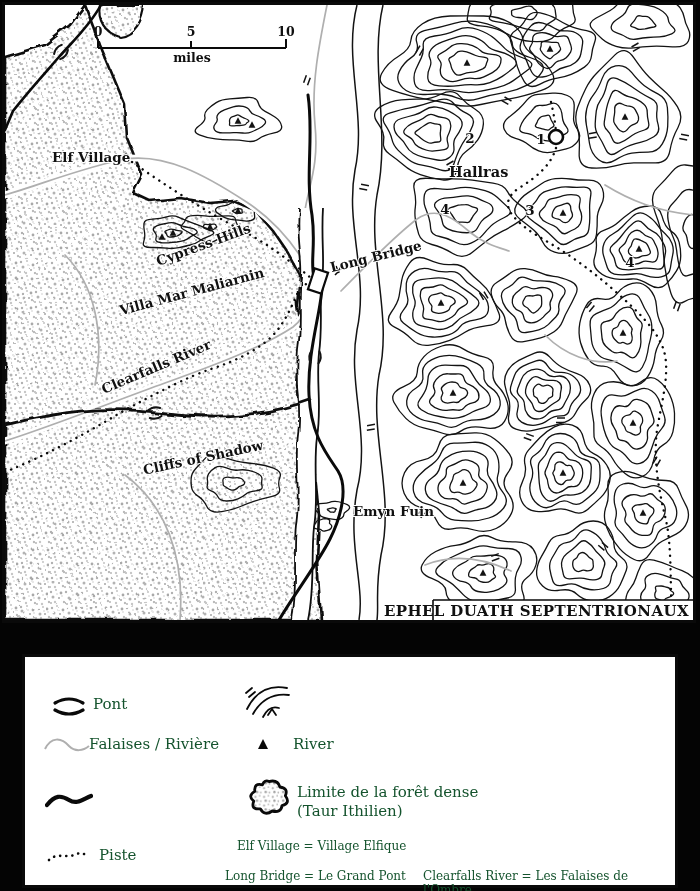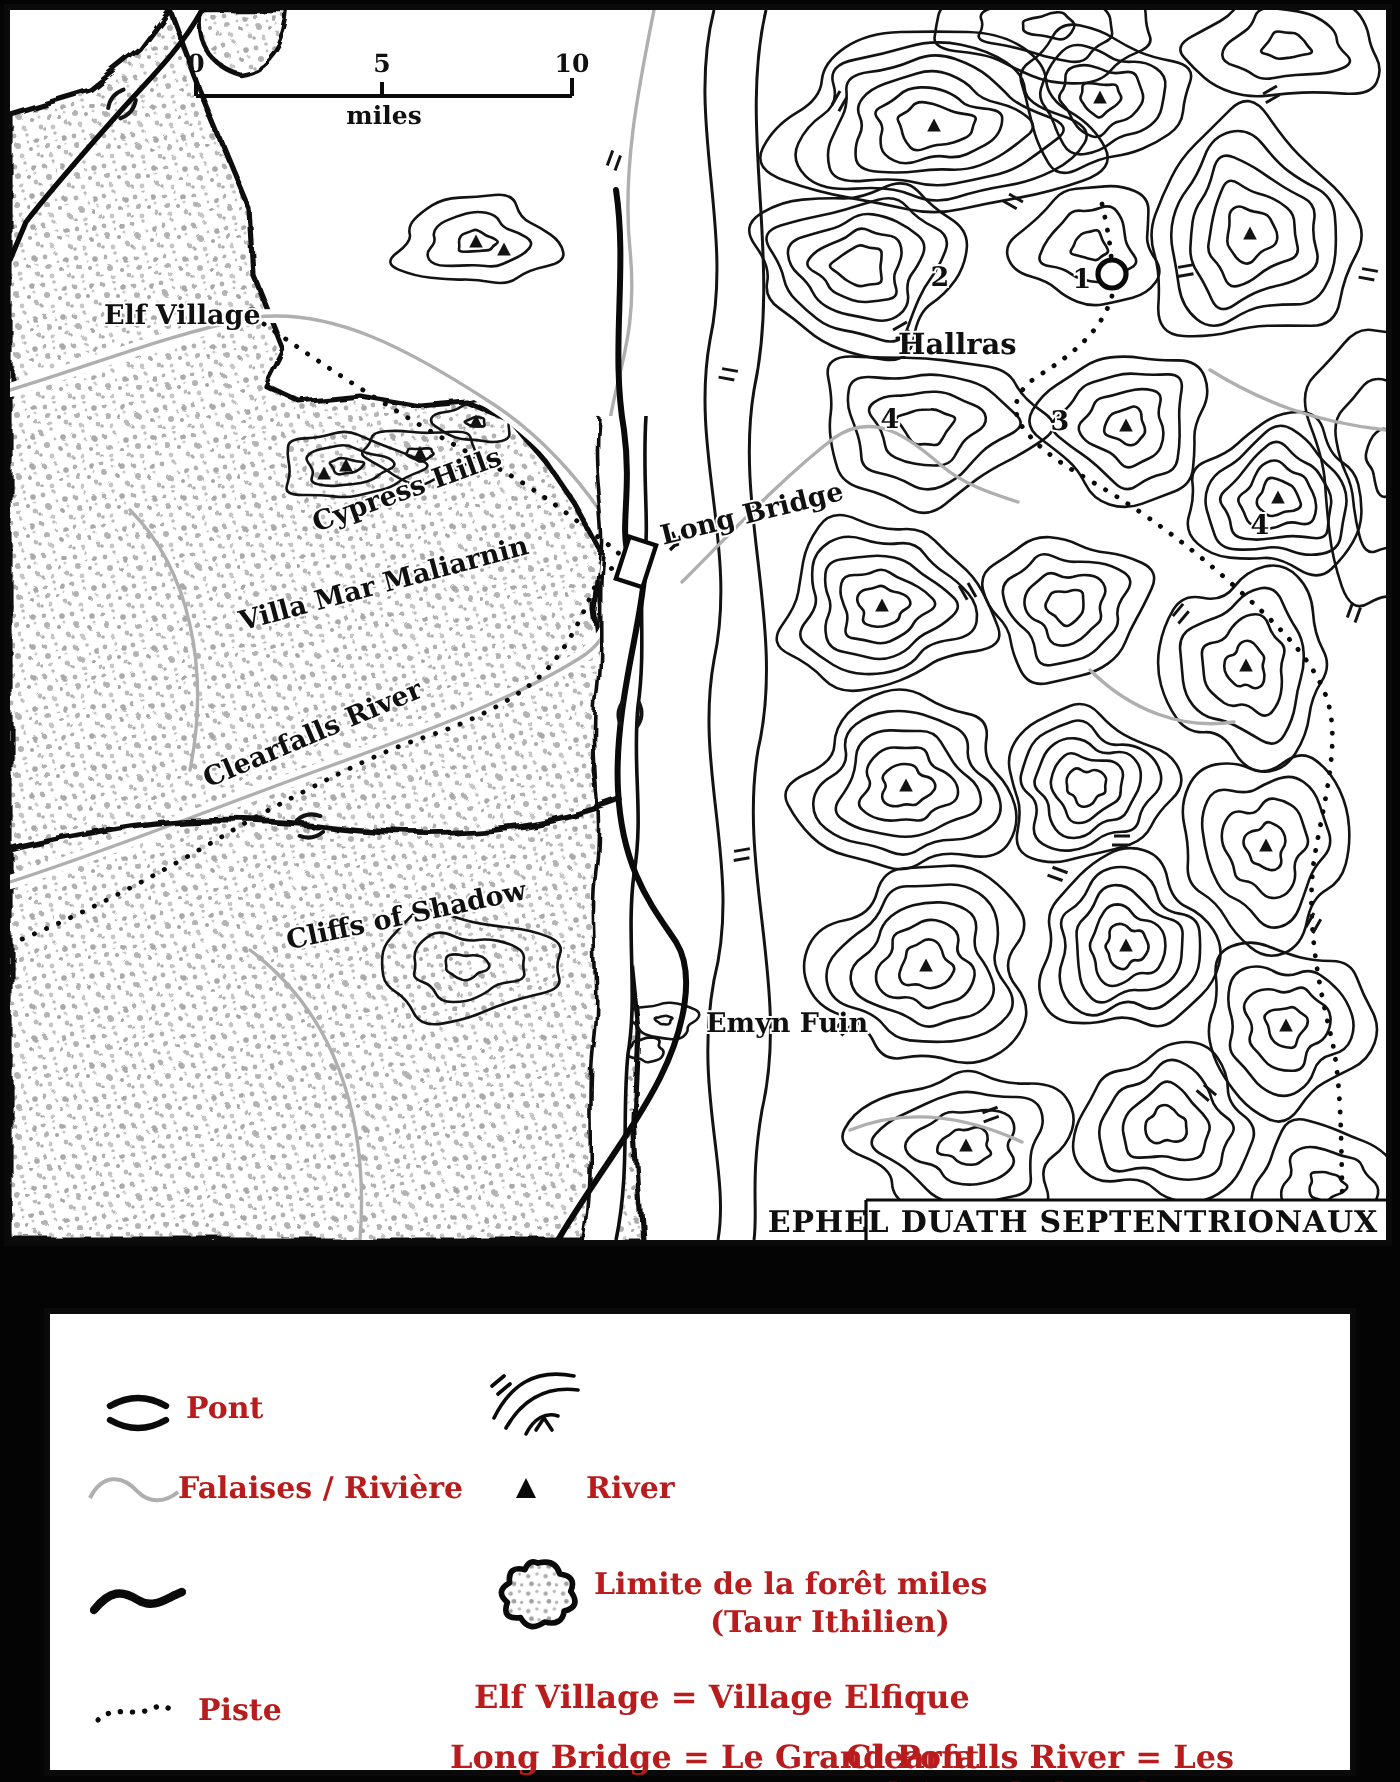--- a/index.html
+++ b/index.html
@@ -13,23 +13,23 @@
   .ct{fill:none;stroke:#131313;stroke-width:1.3px;stroke-linejoin:round;}
   .sm{fill:#131313;stroke:none;}
   .tick{fill:none;stroke:#131313;stroke-width:1.5px;}
   .bmark{fill:none;stroke:#131313;stroke-width:2px;stroke-linecap:round;}
   text{fill:#101010;font-family:"DejaVu Serif","Liberation Serif",serif;font-weight:bold;
        paint-order:stroke;stroke:#ffffff;stroke-width:2px;}
   .maplbl{font-size:13.5px;}
   .num{font-size:13.5px;text-anchor:middle;}
   .titletxt{font-size:15px;letter-spacing:.4px;text-anchor:end;stroke-width:0;}
   .scaletxt{font-size:12.5px;text-anchor:middle;stroke-width:0;}
-  .leg-item{position:absolute;color:#b91c1c;font-weight:bold;}
+  .leg-item{position:absolute;color:#14532d;font-weight:normal;}
   .leg-lbl{font-size:15px;line-height:1.25;}
-  .leg-trans{font-size:16px;}
+  .leg-trans{font-size:12px;}
   .leg-sym svg{display:block;}
 </style>
 </head>
 <body>
 
 <div class="stage">
 
   <div class="map-panel">
     <svg viewBox="0 0 688 615">
       <defs>
@@ -362,22 +362,22 @@
             <circle cx="1.5" cy="2" r="1" fill="#a8a8a8"></circle>
             <circle cx="5.5" cy="1" r="0.8" fill="#bcbcbc"></circle>
             <circle cx="3" cy="5.5" r="1.1" fill="#9e9e9e"></circle>
             <circle cx="6.5" cy="6" r="0.8" fill="#b2b2b2"></circle>
           </pattern>
         </defs>
         <path d="M22,4 Q30,2 32,9 Q40,10 37,17 Q42,24 34,26 Q33,33 25,31 Q18,36 14,29 Q5,30 8,22 Q2,17 9,13 Q8,5 16,7 Q18,2 22,4 Z" fill="url(#stip2)" stroke="#0a0a0a" stroke-width="2.6" stroke-linejoin="round"></path>
       </svg>
     </div>
     <div class="leg-item leg-lbl" style="left:272px;top:126px;width:236px">
-      <div>Limite de la forêt miles</div>
-      <div style="text-align:center">(Taur Ithilien)</div>
+      <div>Limite de la forêt dense</div>
+      <div style="">(Taur Ithilien)</div>
     </div>
 
     <div class="leg-item leg-sym" style="left:22px;top:190px">
       <svg width="44" height="18" viewBox="0 0 44 18">
         <path d="M2,13 C10,5 20,12 30,7 C34,5 38,7 42,10" fill="none" stroke="#0a0a0a" stroke-width="2.6" stroke-linecap="round" stroke-dasharray="0.1 6"></path>
       </svg>
     </div>
     <div class="leg-item leg-lbl" style="left:74px;top:189px">Piste</div>
 
     <div class="leg-item leg-trans" style="left:212px;top:182px">Elf Village = Village Elfique</div>

